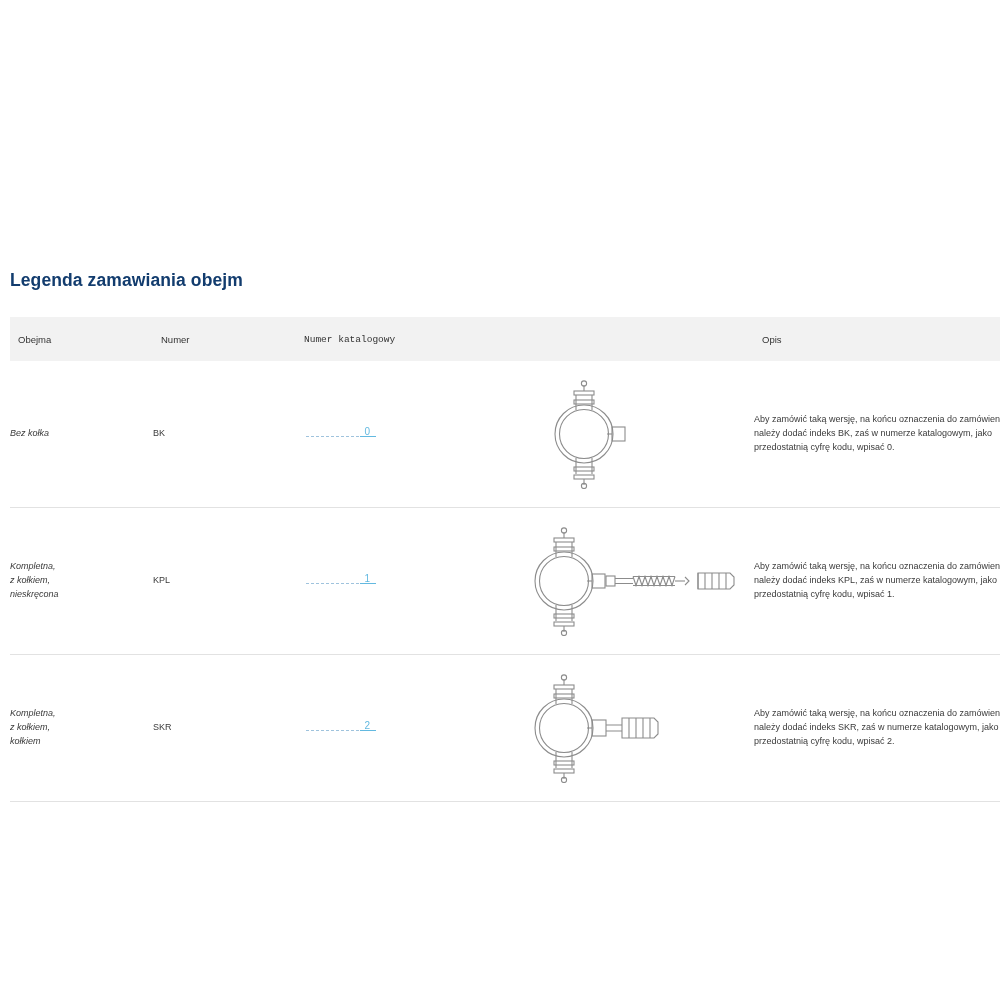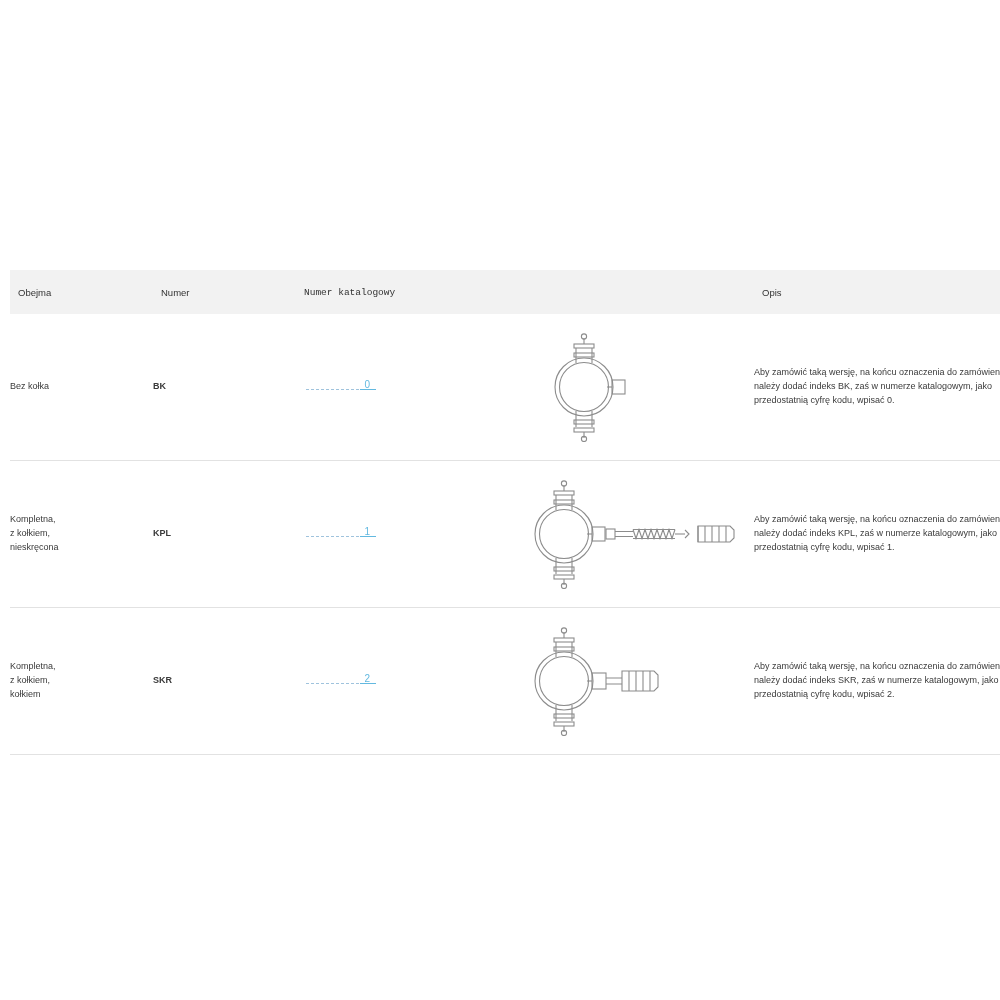--- a/index.html
+++ b/index.html
@@ -71,22 +71,22 @@
   }
 
   .legend-table tbody td {
     vertical-align: middle;
     font-size: 9px;
     color: #3a3a3a;
     line-height: 1.55;
     padding: 18px 0;
   }
 
-  td.cell-obejma  { padding-left: 8px; }
-  td.cell-indeks  { padding-left: 8px; font-weight: bold; }
+  td.cell-obejma  { padding-left: 8px; font-style: italic; }
+  td.cell-indeks  { padding-left: 8px; }
   td.cell-numer   { padding-left: 8px; text-align: left; }
   td.cell-opis    { padding-left: 8px; font-size: 8.4px; line-height: 1.62; color: #3a3a3a; }
 
   .cell-obejma span { display: block; }
 
   .code-box {
     display: inline-block;
     position: relative;
     width: 78px;
     height: 16px;
@@ -122,20 +122,21 @@
     display: block;
     margin: 0 auto;
   }
 </style>
 </head>
 <body>
 
 <div class="page">
   <div class="content">
 
+    <h1 class="page-title">Legenda zamawiania obejm</h1>
 
     <table class="legend-table">
       <thead>
         <tr>
           <th class="col-obejma">Obejma</th>
           <th class="col-indeks">Numer</th>
           <th class="col-numer">Numer katalogowy</th>
           <th class="col-rysunek"></th>
           <th class="col-opis">Opis</th>
         </tr>

